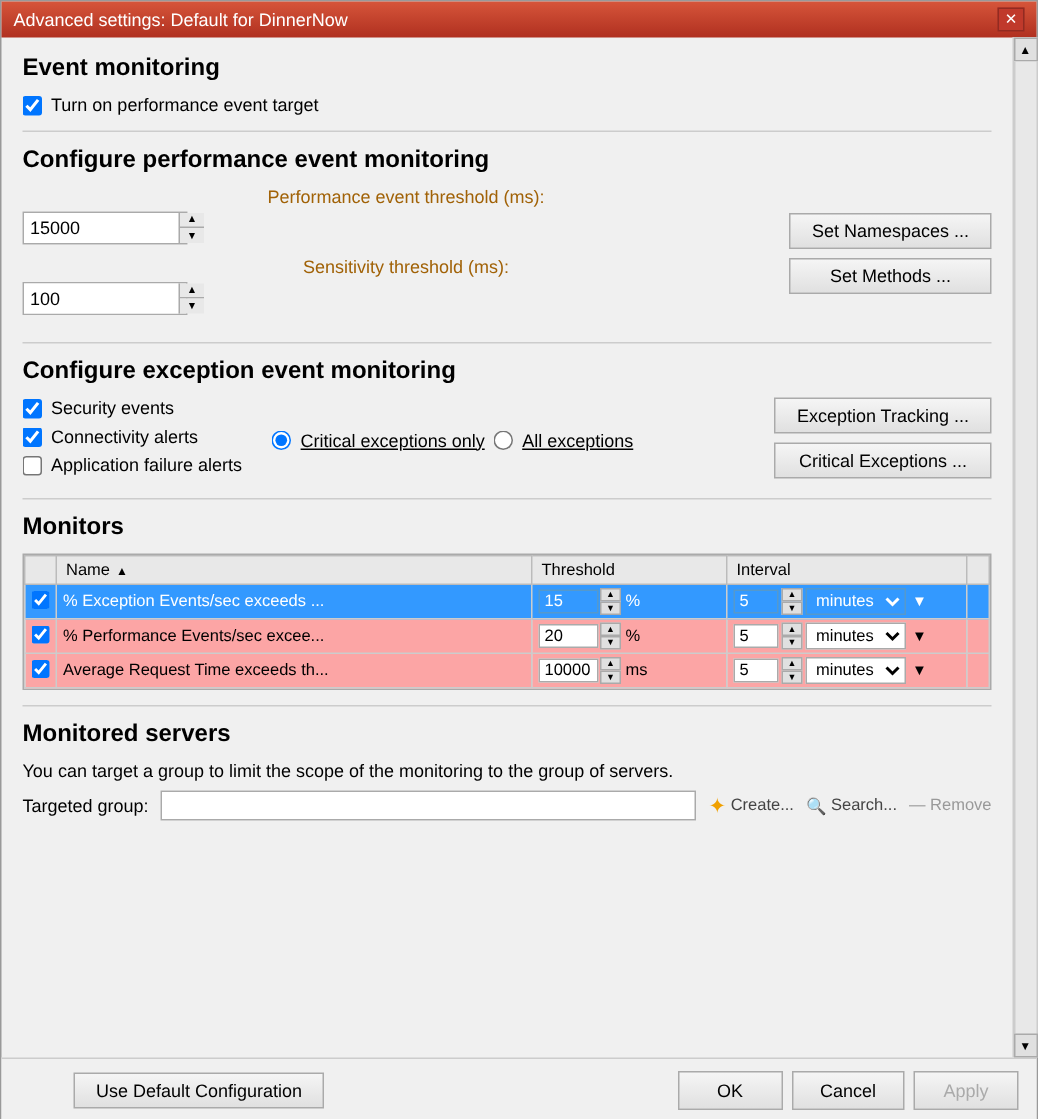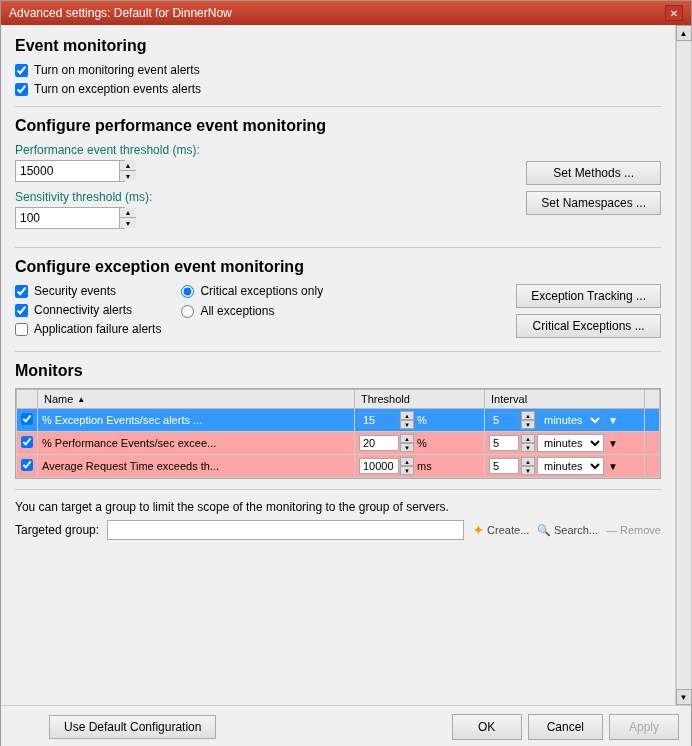--- a/index.html
+++ b/index.html
@@ -103,21 +103,22 @@
     .label-text {
       font-size: 12px;
       color: #000;
     }
     .field-group {
       margin-bottom: 8px;
     }
     .field-label {
       font-size: 12px;
       margin-bottom: 3px;
-      color: #0f766e;
+      color: #a16207;
+      text-align: center;
     }
     .field-row {
       display: flex;
       align-items: center;
       gap: 10px;
     }
     .spinbox {
       display: flex;
       align-items: stretch;
       border: 1px solid #aaa;
@@ -160,22 +161,23 @@
     }
     .configure-section {
       display: flex;
       align-items: flex-start;
     }
     .configure-left {
       flex: 1;
     }
     .radio-group {
       display: flex;
-      flex-direction: column;
+      flex-direction: row;
       gap: 6px;
+      text-decoration: underline;
     }
     .radio-row {
       display: flex;
       align-items: center;
       gap: 6px;
     }
     .radio-row input[type="radio"] {
       width: 13px;
       height: 13px;
       margin: 0;
@@ -336,25 +338,21 @@
     <button class="title-bar-close">✕</button>
   </div>
 
   <div class="content-area">
     <div class="main-content">
 
       <div class="section">
         <div class="section-title">Event monitoring</div>
         <div class="checkbox-row">
           <input type="checkbox" checked="" style="">
-          <span class="label-text">Turn on monitoring event alerts</span>
-        </div>
-        <div class="checkbox-row">
-          <input type="checkbox" checked="" style="">
-          <span class="label-text">Turn on exception events alerts</span>
+          <span class="label-text">Turn on performance event target</span>
         </div>
       </div>
 
       <hr class="divider">
 
       <div class="section">
         <div class="section-title">Configure performance event monitoring</div>
         <div class="configure-section">
           <div class="configure-left">
             <div class="field-group">
@@ -376,22 +374,22 @@
                   <input type="text" value="100" style="">
                   <div class="spinbox-btns">
                     <button class="spin-btn">▲</button>
                     <button class="spin-btn">▼</button>
                   </div>
                 </div>
               </div>
             </div>
           </div>
           <div class="right-side-btns" style="margin-top: 18px;">
+            <button class="win-button">Set Namespaces ...</button>
             <button class="win-button">Set Methods ...</button>
-            <button class="win-button">Set Namespaces ...</button>
           </div>
         </div>
       </div>
 
       <hr class="divider">
 
       <div class="section">
         <div class="section-title">Configure exception event monitoring</div>
         <div class="configure-section">
           <div class="configure-left">
@@ -448,21 +446,21 @@
                 <th style="width:160px;">Interval</th>
                 <th style="width:15px;"></th>
               </tr>
             </thead>
             <tbody>
 
               <tr class="row-selected">
                 <td>
                   <input type="checkbox" checked="" style="width: 12px; height: 12px;">
                 </td>
-                <td style="color:white;">% Exception Events/sec alerts ...</td>
+                <td style="color:white;">% Exception Events/sec exceeds ...</td>
                 <td>
                   <div class="cell-spinbox">
                     <input type="text" value="15" style="background: rgb(51, 153, 255); color: white; border-color: rgb(85, 153, 204);">
                     <div class="cell-spin-btns">
                       <button class="cell-spin-btn">▲</button>
                       <button class="cell-spin-btn">▼</button>
                     </div>
                     <span style="color:white;margin-left:2px;">%</span>
                   </div>
                 </td>
@@ -550,20 +548,21 @@
                 <td></td>
               </tr>
             </tbody>
           </table>
         </div>
       </div>
 
       <hr class="divider">
 
       <div class="monitored-servers-section">
+        <div class="section-title">Monitored servers</div>
         <div class="label-text" style="margin-bottom:6px;">You can target a group to limit the scope of the monitoring to the group of servers.</div>
         <div class="targeted-row">
           <span class="label-text">Targeted group:</span>
           <div class="targeted-field"></div>
           <span class="action-link">
             <span class="star-icon">✦</span>
             <span>Create...</span>
           </span>
           <span class="action-link">
             <span class="search-icon">🔍</span>

